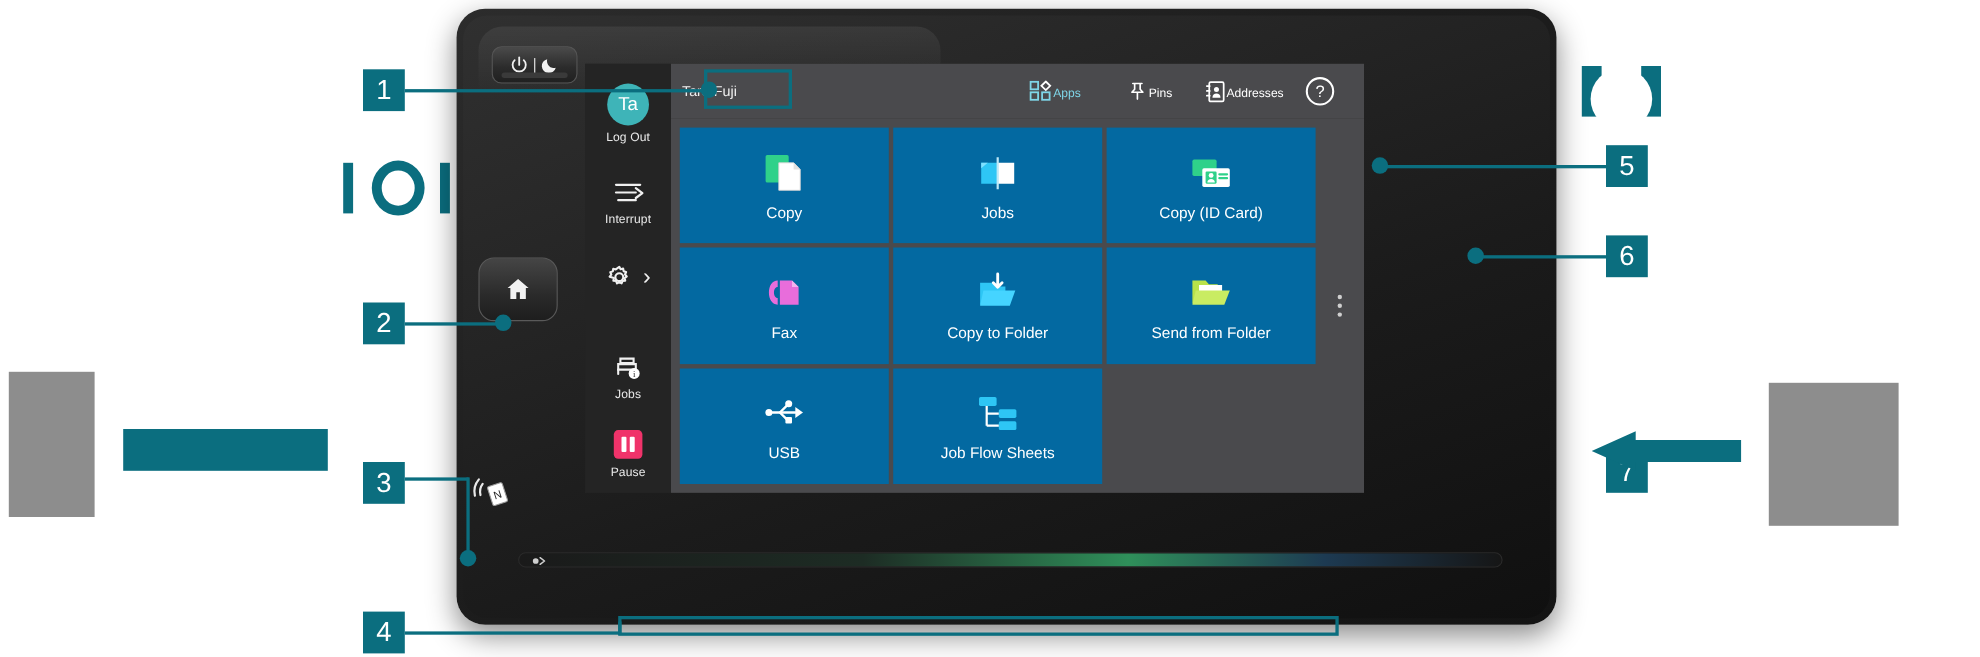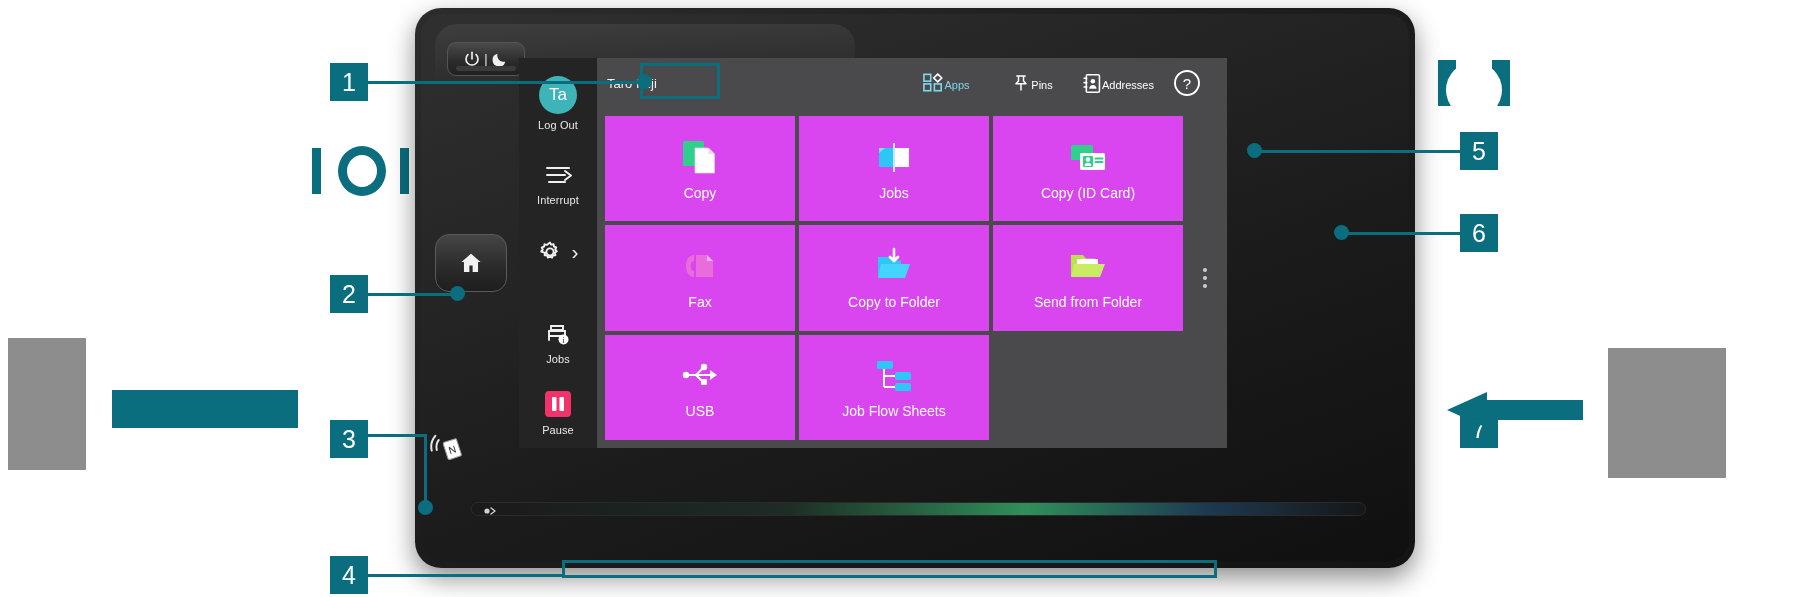--- a/index.html
+++ b/index.html
@@ -82,21 +82,21 @@
     background: linear-gradient(180deg,#454545 0%,#2a2a2a 60%,#1e1e1e 100%);
     border: 1px solid #5a5a5a;
     display: flex; align-items: center; justify-content: center;
   }
 
   
   #nfc-mark { position: absolute; left: 8px; top: 415px; width: 34px; height: 34px; }
 
   
   #screen {
-    position: absolute; left: 98px; top: 44px;
+    position: absolute; left: 111px; top: 44px;
     width: 708px; height: 390px;
     background: #2b2b2b;
     display: flex;
   }
   
   #rail {
     width: 78px; height: 100%;
     background: #242424;
     padding-top: 12px;
     display: flex; flex-direction: column; align-items: center;
@@ -131,21 +131,21 @@
   #help-btn { width: 52px; height: 50px; display: flex; align-items: center; justify-content: center; }
 
   
   #grid-wrap { flex: 1 1 auto; background: #4a4a4d; display: flex; }
   #grid {
     flex: 1 1 auto; padding: 8px 0 8px 8px;
     display: grid; grid-template-columns: repeat(3, 1fr); grid-template-rows: repeat(3, 1fr);
     gap: 4px;
   }
   .tile {
-    background: #d946ef;
+    background: #0369a1;
     display: flex; flex-direction: column; align-items: center; justify-content: center;
     gap: 8px;
   }
   .tile-label { font-size: 14px; color: #ffffff; }
   .tile-icon { width: 46px; height: 40px; display:flex; align-items:center; justify-content:center; }
   #page-dots {
     width: 44px; display: flex; align-items: center; justify-content: center;
   }
   .dotcol { display: flex; flex-direction: column; gap: 4px; }
   .dotcol i { display:block; width: 4px; height: 4px; border-radius: 50%; background: #cfcfcf; }

